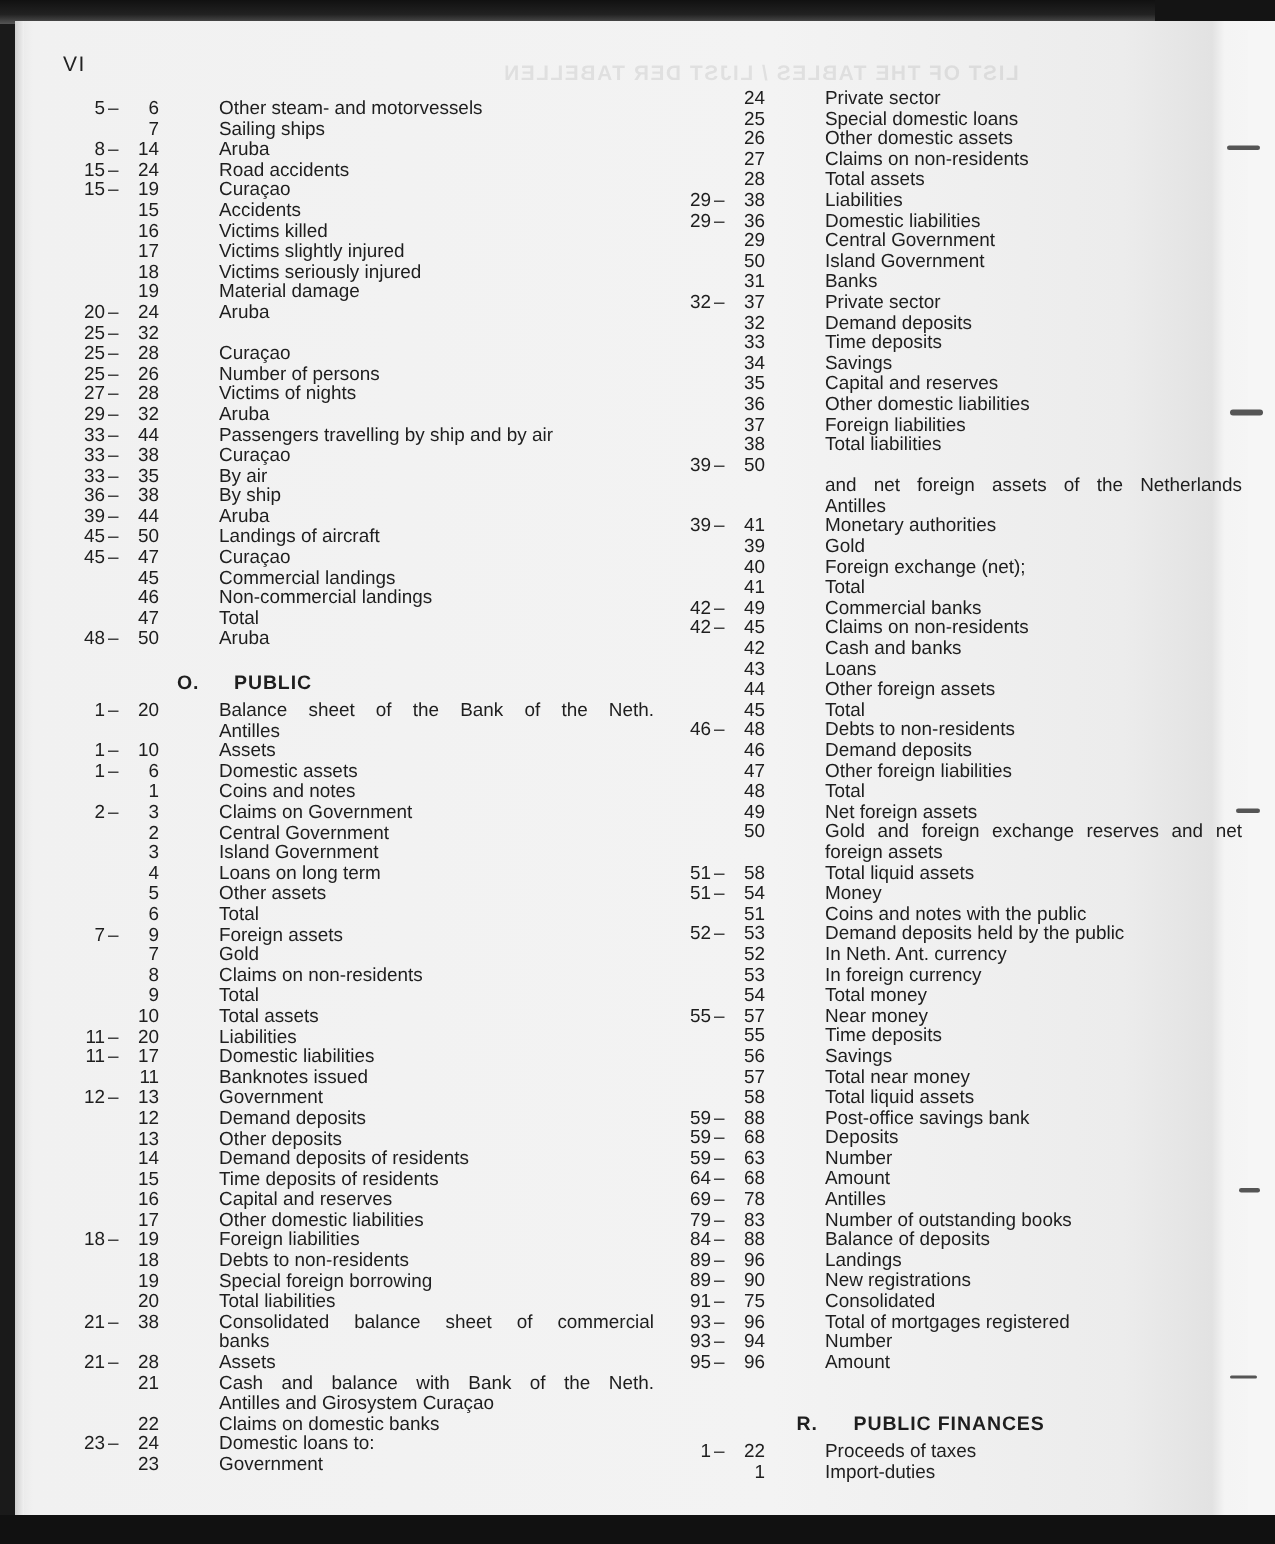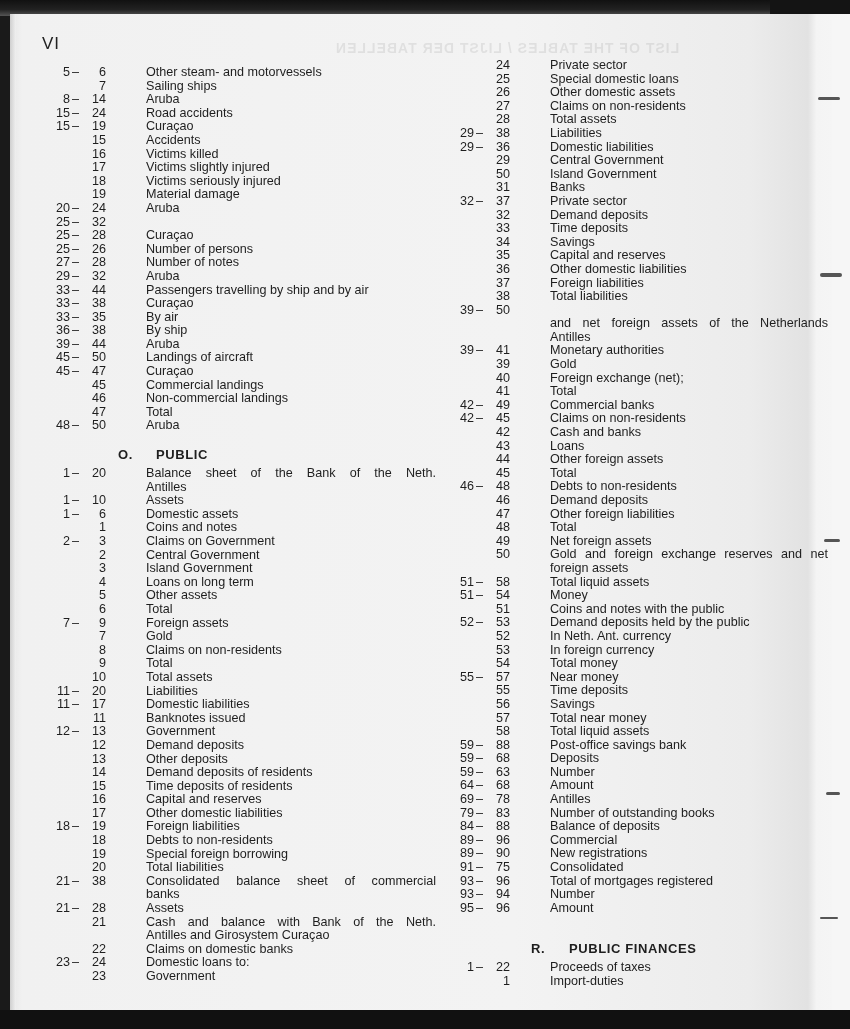--- a/index.html
+++ b/index.html
@@ -32,21 +32,21 @@
   .right-strip {
     position: absolute; left: 832px; top: 20px; width: 18px; height: 990px;
     background: #f6f6f6;
   }
   .bleed {
     position: absolute; left: 335px; top: 40px; font-size: 14px; font-weight: bold;
     color: rgba(0,0,0,0.08); letter-spacing: 1px; transform: scaleX(-1);
     white-space: nowrap;
   }
   .folio {
-    position: absolute; left: 42px; top: 34px; font-size: 17px; color: #222;
+    position: absolute; left: 42px; top: 34px; font-size: 14px; color: #222;
     letter-spacing: 1px;
   }
   .col { position: absolute; }
   .col-left { left: 36px; top: 66px; width: 400px; }
   .col-right { left: 440px; top: 59px; width: 392px; }
   .row {
     display: flex; align-items: flex-start; font-size: 12.6px; line-height: 13.6px;
     height: 13.6px; white-space: nowrap;
   }
   .from { width: 34px; text-align: right; }
@@ -187,21 +187,21 @@
     <span class="dash">–</span>
     <span class="to">26</span>
     <span class="gap"></span>
     <span class="label">Number of persons</span>
   </div>
       <div class="row">
     <span class="from">27</span>
     <span class="dash">–</span>
     <span class="to">28</span>
     <span class="gap"></span>
-    <span class="label">Number of notes</span>
+    <span class="label">Victims of nights</span>
   </div>
       <div class="row">
     <span class="from">29</span>
     <span class="dash">–</span>
     <span class="to">32</span>
     <span class="gap"></span>
     <span class="label">Aruba</span>
   </div>
       <div class="row">
     <span class="from">33</span>
@@ -953,21 +953,21 @@
     <span class="dash">–</span>
     <span class="to">88</span>
     <span class="gap"></span>
     <span class="label">Balance of deposits</span>
   </div>
       <div class="row">
     <span class="from">89</span>
     <span class="dash">–</span>
     <span class="to">96</span>
     <span class="gap"></span>
-    <span class="label">Commercial</span>
+    <span class="label">Landings</span>
   </div>
       <div class="row">
     <span class="from">89</span>
     <span class="dash">–</span>
     <span class="to">90</span>
     <span class="gap"></span>
     <span class="label">New registrations</span>
   </div>
       <div class="row">
     <span class="from">91</span>

